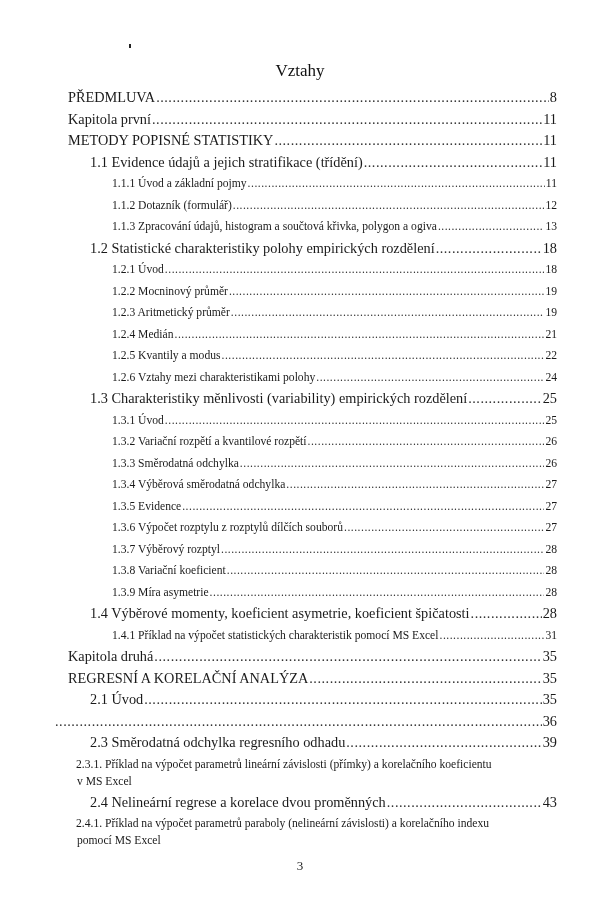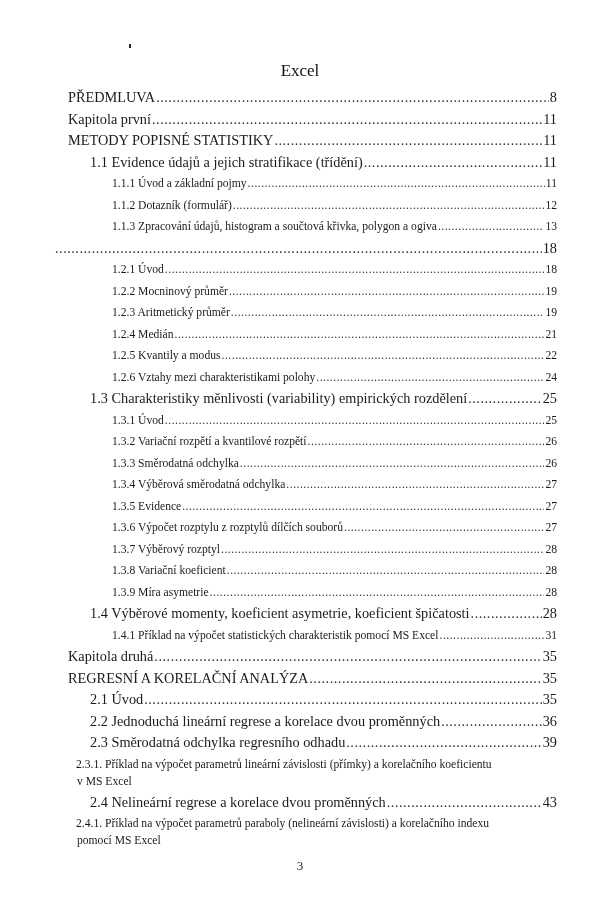--- a/index.html
+++ b/index.html
@@ -39,21 +39,21 @@
     .multi-wrap .line2 .pg { flex: 0 0 auto; }
     .pagenum {
       position: absolute; top: 858px; left: 0; width: 600px; text-align: center;
       font-size: 13px; color: #222;
     }
   </style>
 </head>
 <body>
 
 <div class="speck"></div>
-<div class="title">Excel</div>
+<div class="title">Vztahy</div>
 
 <div class="toc" id="toc">
     <div class="row l0">
       <span class="lbl">PŘEDMLUVA</span>
       <span class="dots"></span>
       <span class="pg">8</span>
     </div>
     <div class="row l0">
       <span class="lbl">Kapitola první</span>
       <span class="dots"></span>
@@ -78,20 +78,21 @@
       <span class="lbl">1.1.2 Dotazník (formulář)</span>
       <span class="dots"></span>
       <span class="pg">12</span>
     </div>
     <div class="row l2">
       <span class="lbl">1.1.3 Zpracování údajů, histogram a součtová křivka, polygon a ogiva</span>
       <span class="dots"></span>
       <span class="pg">13</span>
     </div>
     <div class="row l1">
+      <span class="lbl">1.2 Statistické charakteristiky polohy empirických rozdělení</span>
       <span class="dots"></span>
       <span class="pg">18</span>
     </div>
     <div class="row l2">
       <span class="lbl">1.2.1 Úvod</span>
       <span class="dots"></span>
       <span class="pg">18</span>
     </div>
     <div class="row l2">
       <span class="lbl">1.2.2 Mocninový průměr</span>
@@ -187,21 +188,20 @@
       <span class="lbl">REGRESNÍ A KORELAČNÍ ANALÝZA</span>
       <span class="dots"></span>
       <span class="pg">35</span>
     </div>
     <div class="row l1">
       <span class="lbl">2.1 Úvod</span>
       <span class="dots"></span>
       <span class="pg">35</span>
     </div>
     <div class="row l1">
-      <span class="lbl">2.2 Jednoduchá lineární regrese a korelace dvou proměnných</span>
       <span class="dots"></span>
       <span class="pg">36</span>
     </div>
     <div class="row l1">
       <span class="lbl">2.3 Směrodatná odchylka regresního odhadu</span>
       <span class="dots"></span>
       <span class="pg">39</span>
     </div>
     <div class="multi-wrap">
       <div class="line1">2.3.1. Příklad na výpočet parametrů lineární závislosti (přímky) a korelačního koeficientu</div>

